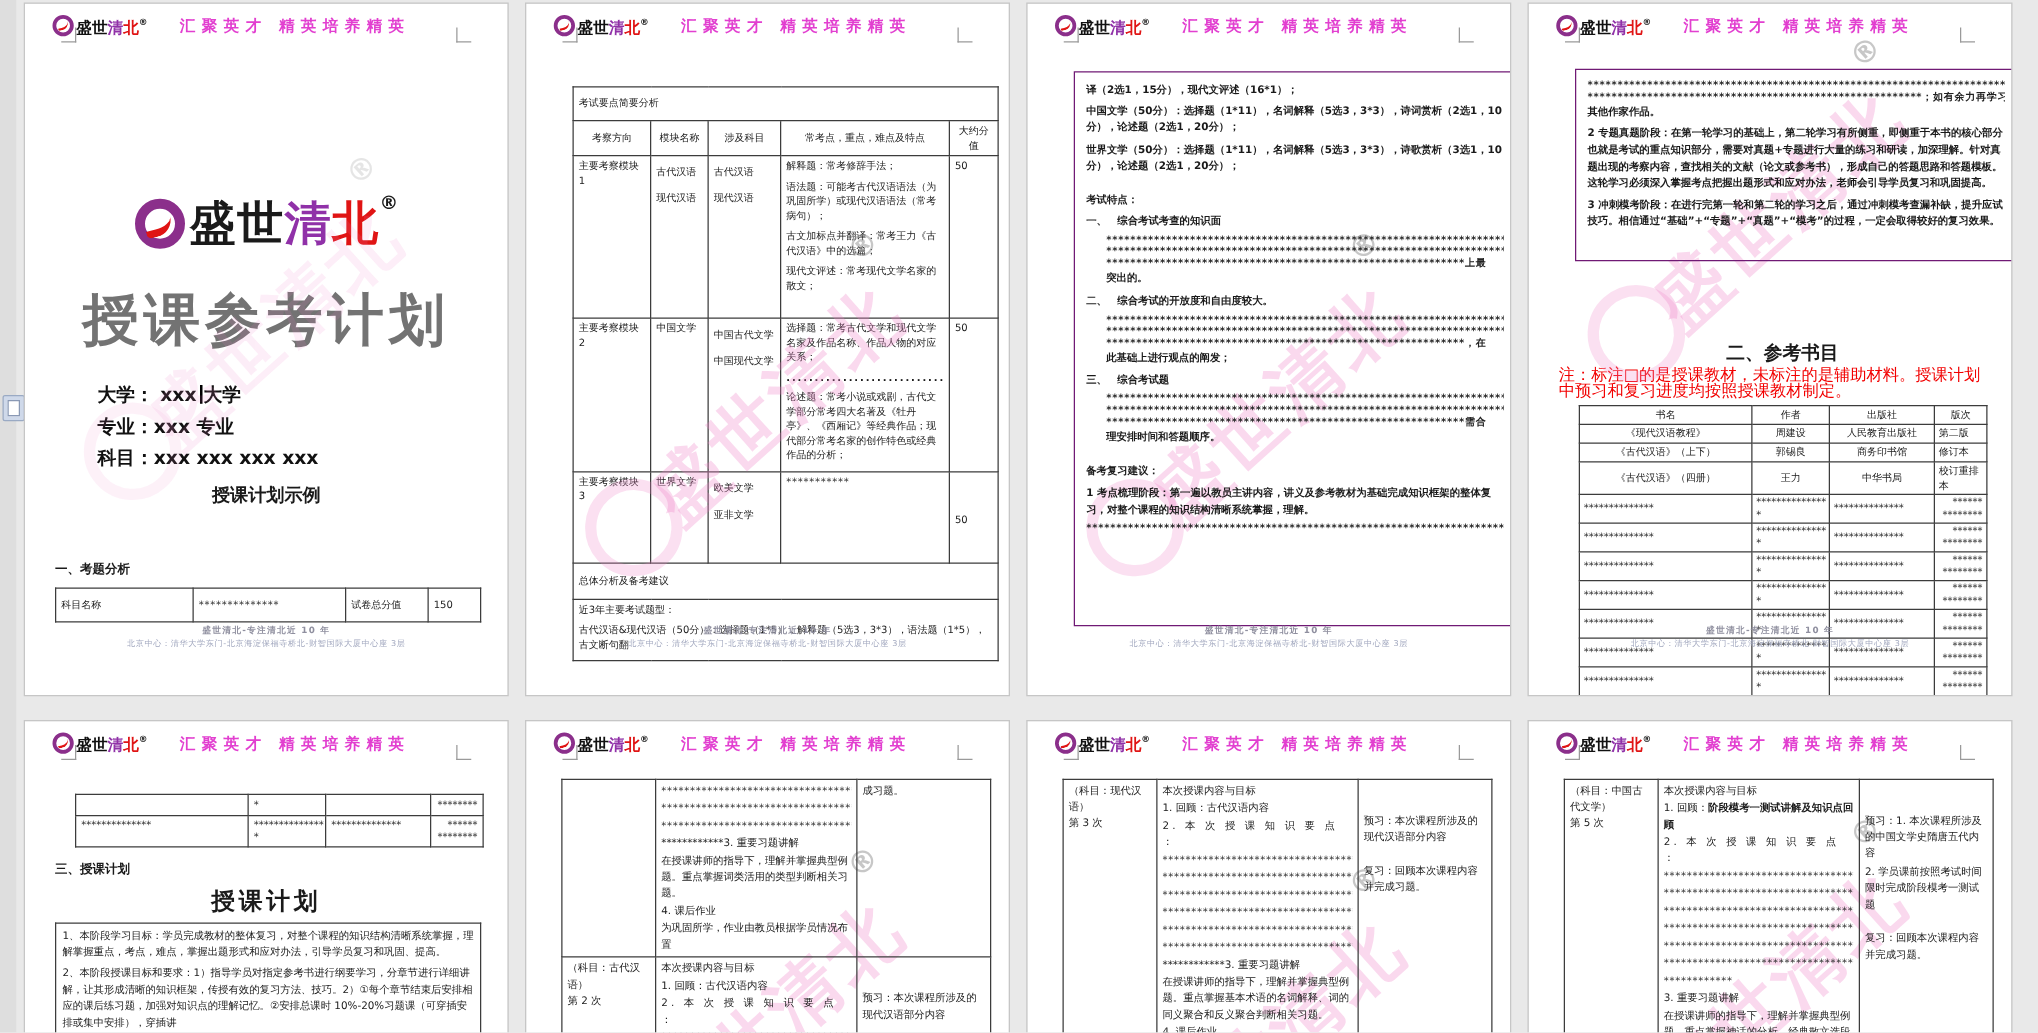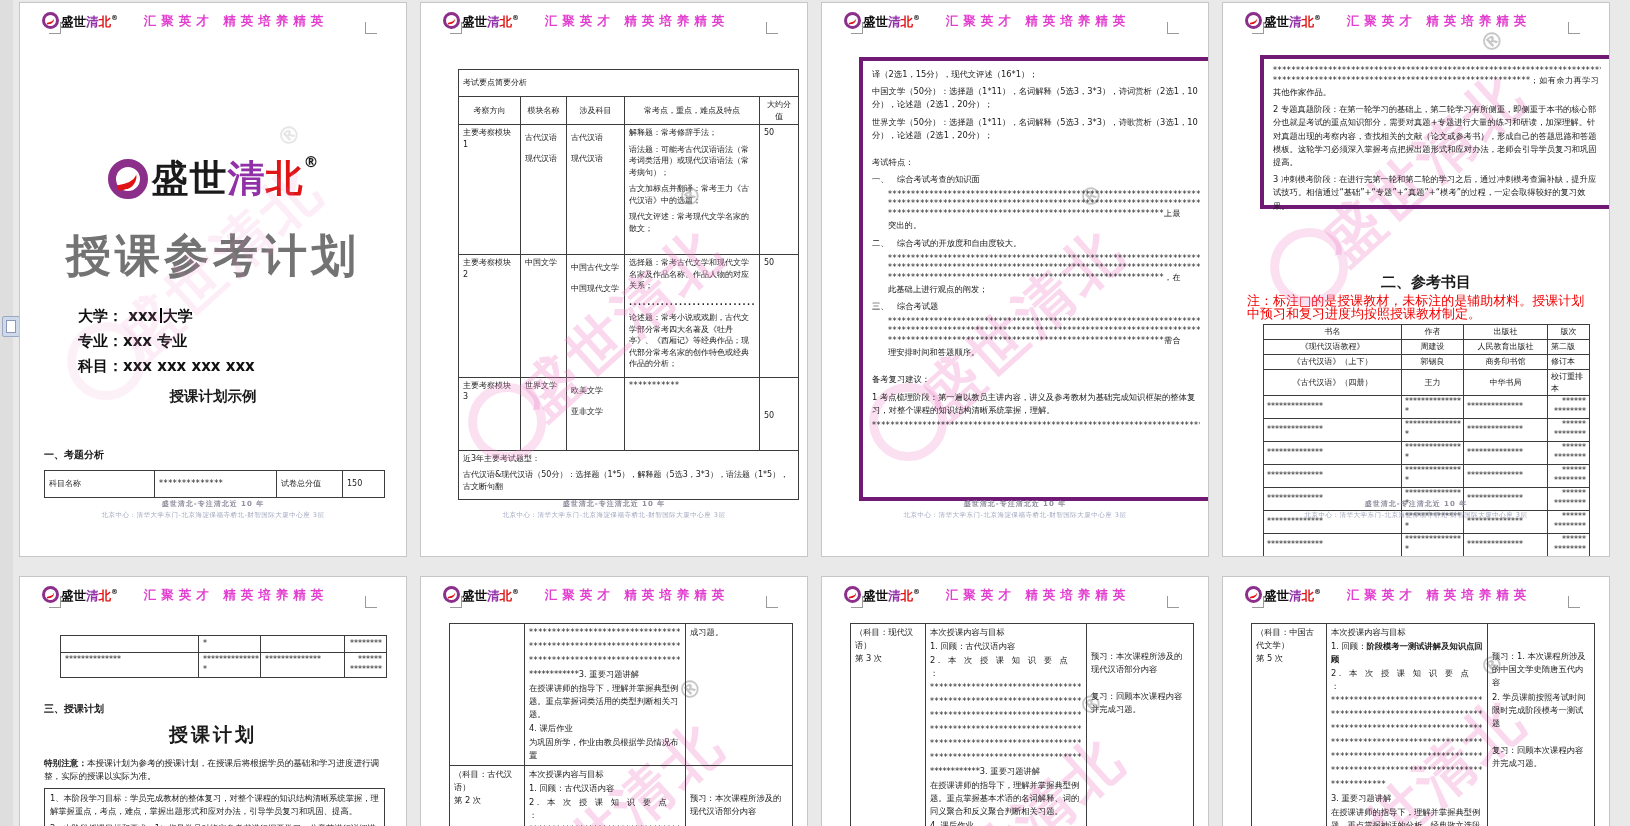--- a/index.html
+++ b/index.html
@@ -63,37 +63,37 @@
   .p1sub{text-align:center;font-weight:bold;font-size:14.5px;margin-top:8px;}
   .sech{font-weight:bold;font-size:10px;margin-left:24px;}
   .mt42{margin-top:42px;}
   .t1{margin:8px 0 0 24px;width:340px;}
   .t1 td{height:22px;vertical-align:middle;}
 
   
   .t2{margin:20px 0 0 37px;width:340px;}
 
   
-  .box{position:absolute;left:37px;width:354px;border:4px solid #701a75;padding:7px 9px;box-sizing:border-box;}
+  .box{position:absolute;left:37px;width:354px;border:1px solid #701a75;padding:7px 9px;box-sizing:border-box;font-weight:bold;}
   .p3b{top:54px;height:444px;}
   .p4b{top:52px;height:154px;}
   .bl{font-size:8.3px;line-height:13.2px;margin:0 0 4px 0;}
   .ind{margin-left:16px;}
   .gap{height:10px;}
   .sec2{margin:14px 0 2px 20px;font-weight:bold;font-size:15px;text-align:center;}
   .rednote{margin:2px 22px 4px 24px;color:#f20000;font-weight:normal;font-size:13px;line-height:13px;}
   .bt{margin:4px 0 0 40px;width:326px;}
   .bt td{text-align:center;vertical-align:middle;padding:1px 3px;height:12px;}
   .bt .al{text-align:left;}
   .bt .ar{text-align:right;line-height:10px;}
   .bt .st{line-height:10px;}
 
   
   .p5t{margin:12px 0 0 40px;width:326px;}
-  .sec3{margin:24px 0 0 24px;font-weight:bold;font-size:10px;}
+  .sec3{margin:10px 0 0 24px;font-weight:bold;font-size:10px;}
   .p5big{text-align:center;font-size:19px;font-weight:bold;letter-spacing:3px;margin-top:6px;}
   .p5note{margin:9px 24px 0 24px;font-size:8.6px;line-height:13.5px;}
   .t5{margin:4px 0 0 24px;width:340px;}
   .t5 .hcell{height:13px;font-size:8.4px;}
   .t5 .bcell{padding:3px 5px;}
 
   
   .lt6{position:absolute;left:28px;top:46px;width:343px;}
   .lcell{font-size:8.3px;line-height:13px;}
   .mcell div{margin-bottom:1px;}
@@ -178,21 +178,21 @@
         <td>大约分值</td>
       </tr>
       <tr style="height:130px">
         <td>主要考察模块1</td>
         <td class="pre lh2">古代汉语
 现代汉语</td>
         <td class="pre lh2">古代汉语
 现代汉语</td>
         <td>
           <p>解释题：常考修辞手法；</p>
-          <p>语法题：可能考古代汉语语法（常考词类活用）或现代汉语语法（常考病句）；</p>
+          <p>语法题：可能考古代汉语语法（为巩固所学）或现代汉语语法（常考病句）；</p>
           <p>古文加标点并翻译：常考王力《古代汉语》中的选篇；</p>
           <p>现代文评述：常考现代文学名家的散文；</p>
         </td>
         <td>50</td>
       </tr>
       <tr style="height:115px">
         <td>主要考察模块2</td>
         <td>中国文学</td>
         <td class="pre lh2">中国古代文学
 中国现代文学</td>
@@ -204,20 +204,23 @@
         <td>50</td>
       </tr>
       <tr style="height:73px">
         <td>主要考察模块3</td>
         <td>世界文学</td>
         <td class="pre lh2">欧美文学
 亚非文学</td>
         <td class="sl">***********</td>
         <td class="pt30">50</td>
       </tr>
+      <tr>
+            <td colspan="5" class="tt" style="height:24px">总体分析及备考建议</td>
+          </tr>
       <tr style="height:40px">
         <td colspan="5">
           <p>近3年主要考试题型：</p>
           <p>古代汉语&amp;现代汉语（50分）：选择题（1*5），解释题（5选3，3*3），语法题（1*5），古文断句翻</p>
         </td>
       </tr>
     </tbody>
       </table>
     <div class="pgf">
       <div class="f1">盛世清北-专注清北近 10 年</div>
@@ -411,21 +414,20 @@
         <td class="pre" style="text-align:left;line-height:10px">**************
 *</td>
         <td style="text-align:left;line-height:10px">**************</td>
         <td class="pre" style="text-align:right;line-height:10px">******
 ********</td>
       </tr>
     </tbody>
       </table>
     <div class="sec3">三、授课计划</div>
     <div class="p5big">授课计划</div>
-    <div class="p5note"><b class="seg">特别注意：</b><span>本授课计划为参考的授课计划，在授课后将根据学员的基础和学习进度进行调整，实际的授课以实际为准。</span></div>
     <table class="t5">
       <colgroup>
           <col style="width:340px">
         </colgroup>
       <tbody>
       <tr>
         <td class="bcell">
           <div class="bl">1、本阶段学习目标：学员完成教材的整体复习，对整个课程的知识结构清晰系统掌握，理解掌握重点，考点，难点，掌握出题形式和应对办法，引导学员复习和巩固、提高。</div>
           <div class="bl">2、本阶段授课目标和要求：1）指导学员对指定参考书进行纲要学习，分章节进行详细讲解，让其形成清晰的知识框架，传授有效的复习方法、技巧。2）①每个章节结束后安排相应的课后练习题，加强对知识点的理解记忆。②安排总课时 10%-20%习题课（可穿插安排或集中安排），穿插讲</div>
         </td>

